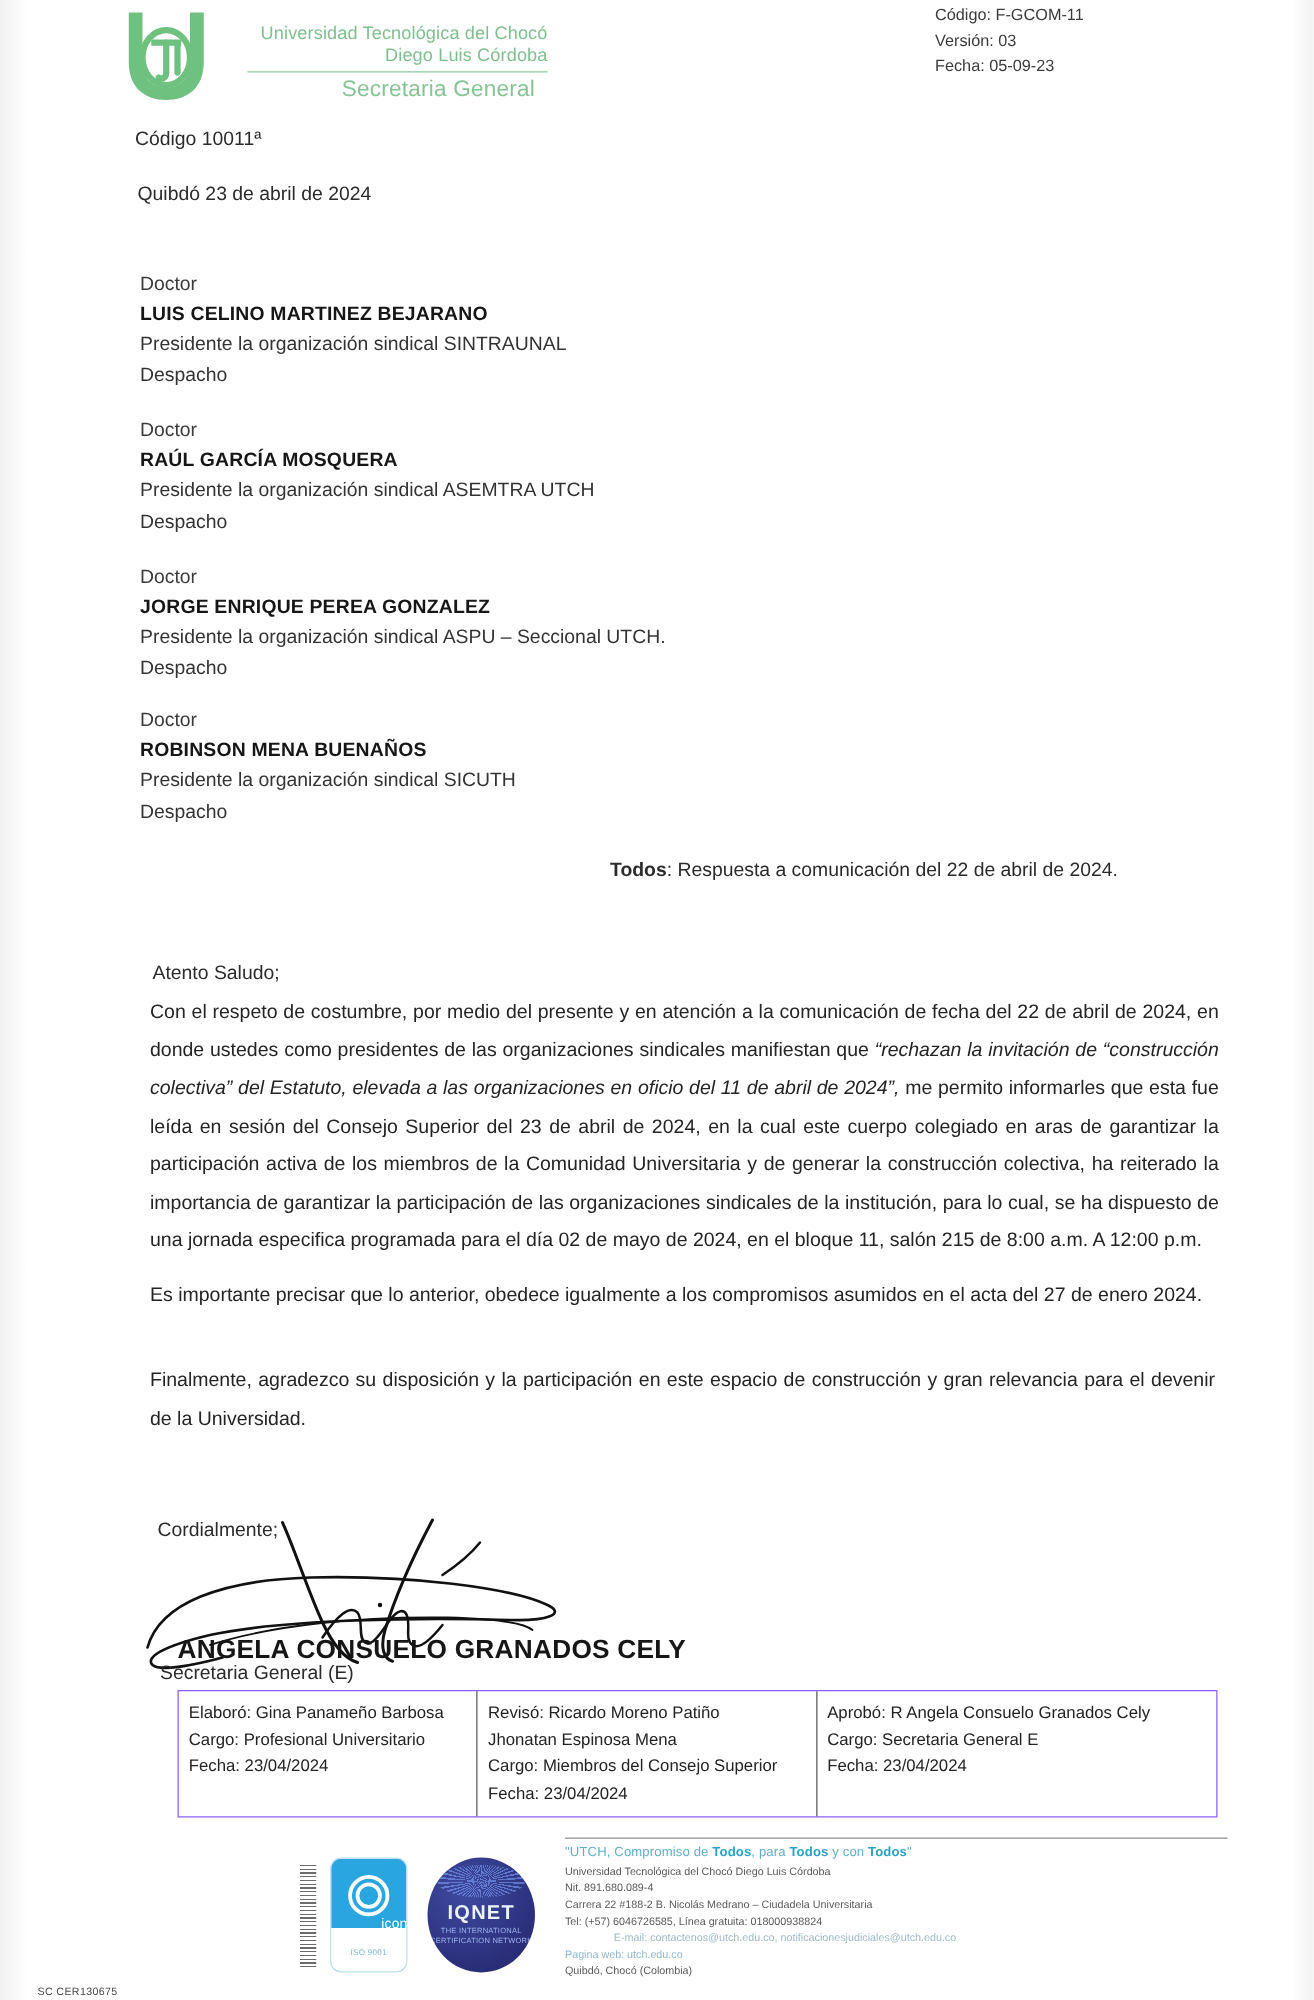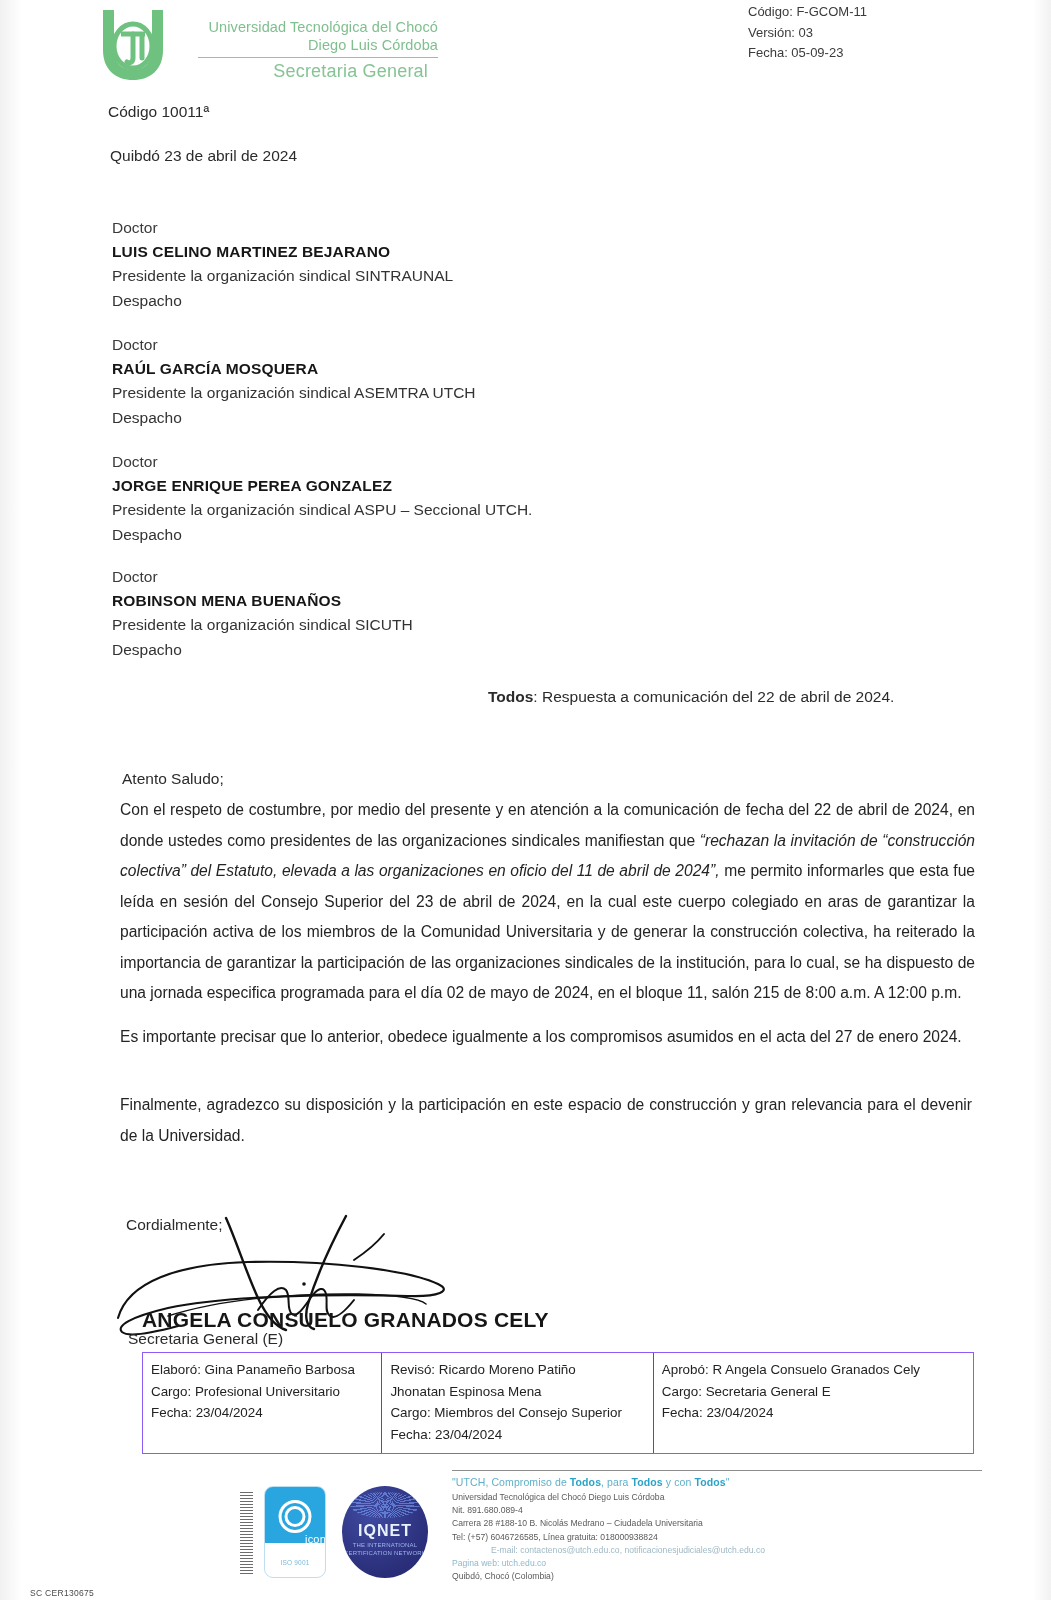--- a/index.html
+++ b/index.html
@@ -435,19 +435,19 @@
       <div class="iqnet-sub">THE INTERNATIONAL CERTIFICATION NETWORK</div>
     </div>
   </div>
   <div class="cert-code">SC CER130675</div>
 
   <div class="ft-divider"></div>
   <div class="foot-text">
     <div class="ft-slogan"><span>"UTCH, Compromiso de </span><b>Todos</b><span>, para </span><b>Todos</b><span> y con </span><b>Todos</b><span>"</span></div>
     <div class="ft-line">Universidad Tecnológica del Chocó Diego Luis Córdoba</div>
     <div class="ft-line">Nit. 891.680.089-4</div>
-    <div class="ft-line">Carrera 28 #188-10 B. Nicolás Medrano – Ciudadela Universitaria</div>
+    <div class="ft-line">Carrera 22 #188-2 B. Nicolás Medrano – Ciudadela Universitaria</div>
     <div class="ft-line">Tel: (+57) 6046726585, Línea gratuita: 018000938824</div>
     <div class="ft-line blur">E-mail: contactenos@utch.edu.co, notificacionesjudiciales@utch.edu.co</div>
     <div class="ft-line link">Pagina web: utch.edu.co</div>
     <div class="ft-line">Quibdó, Chocó (Colombia)</div>
   </div>
 </div>
 
 </body></html>

